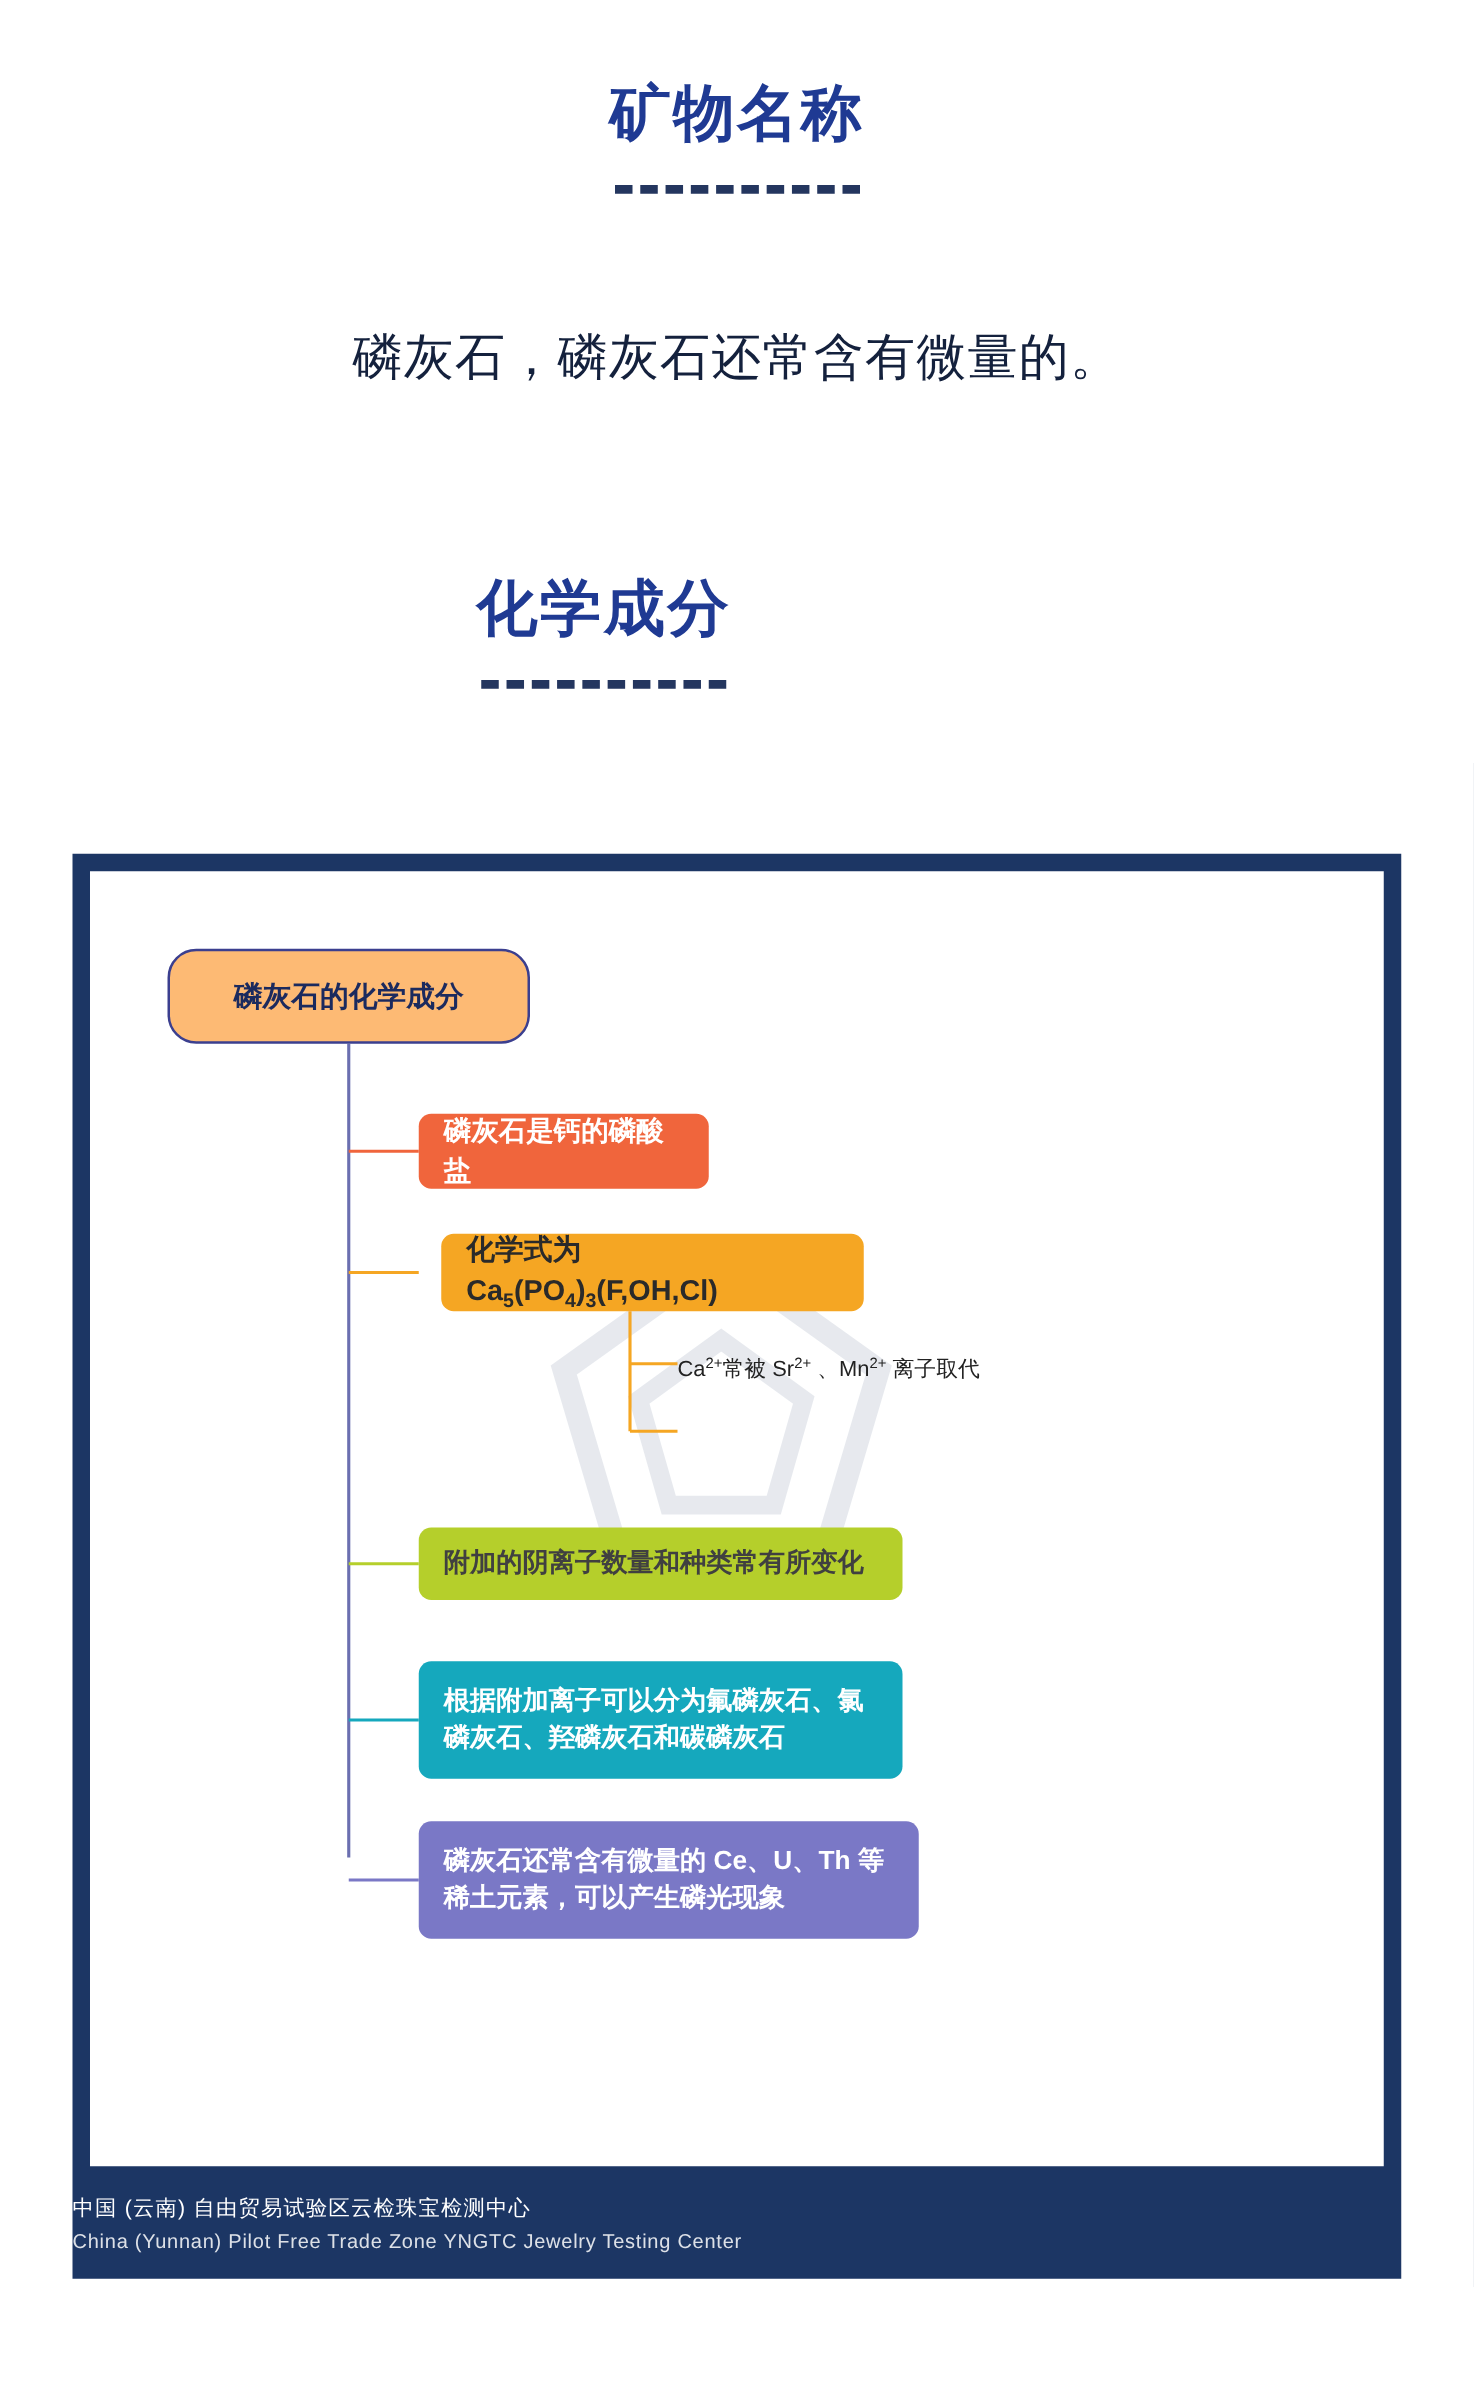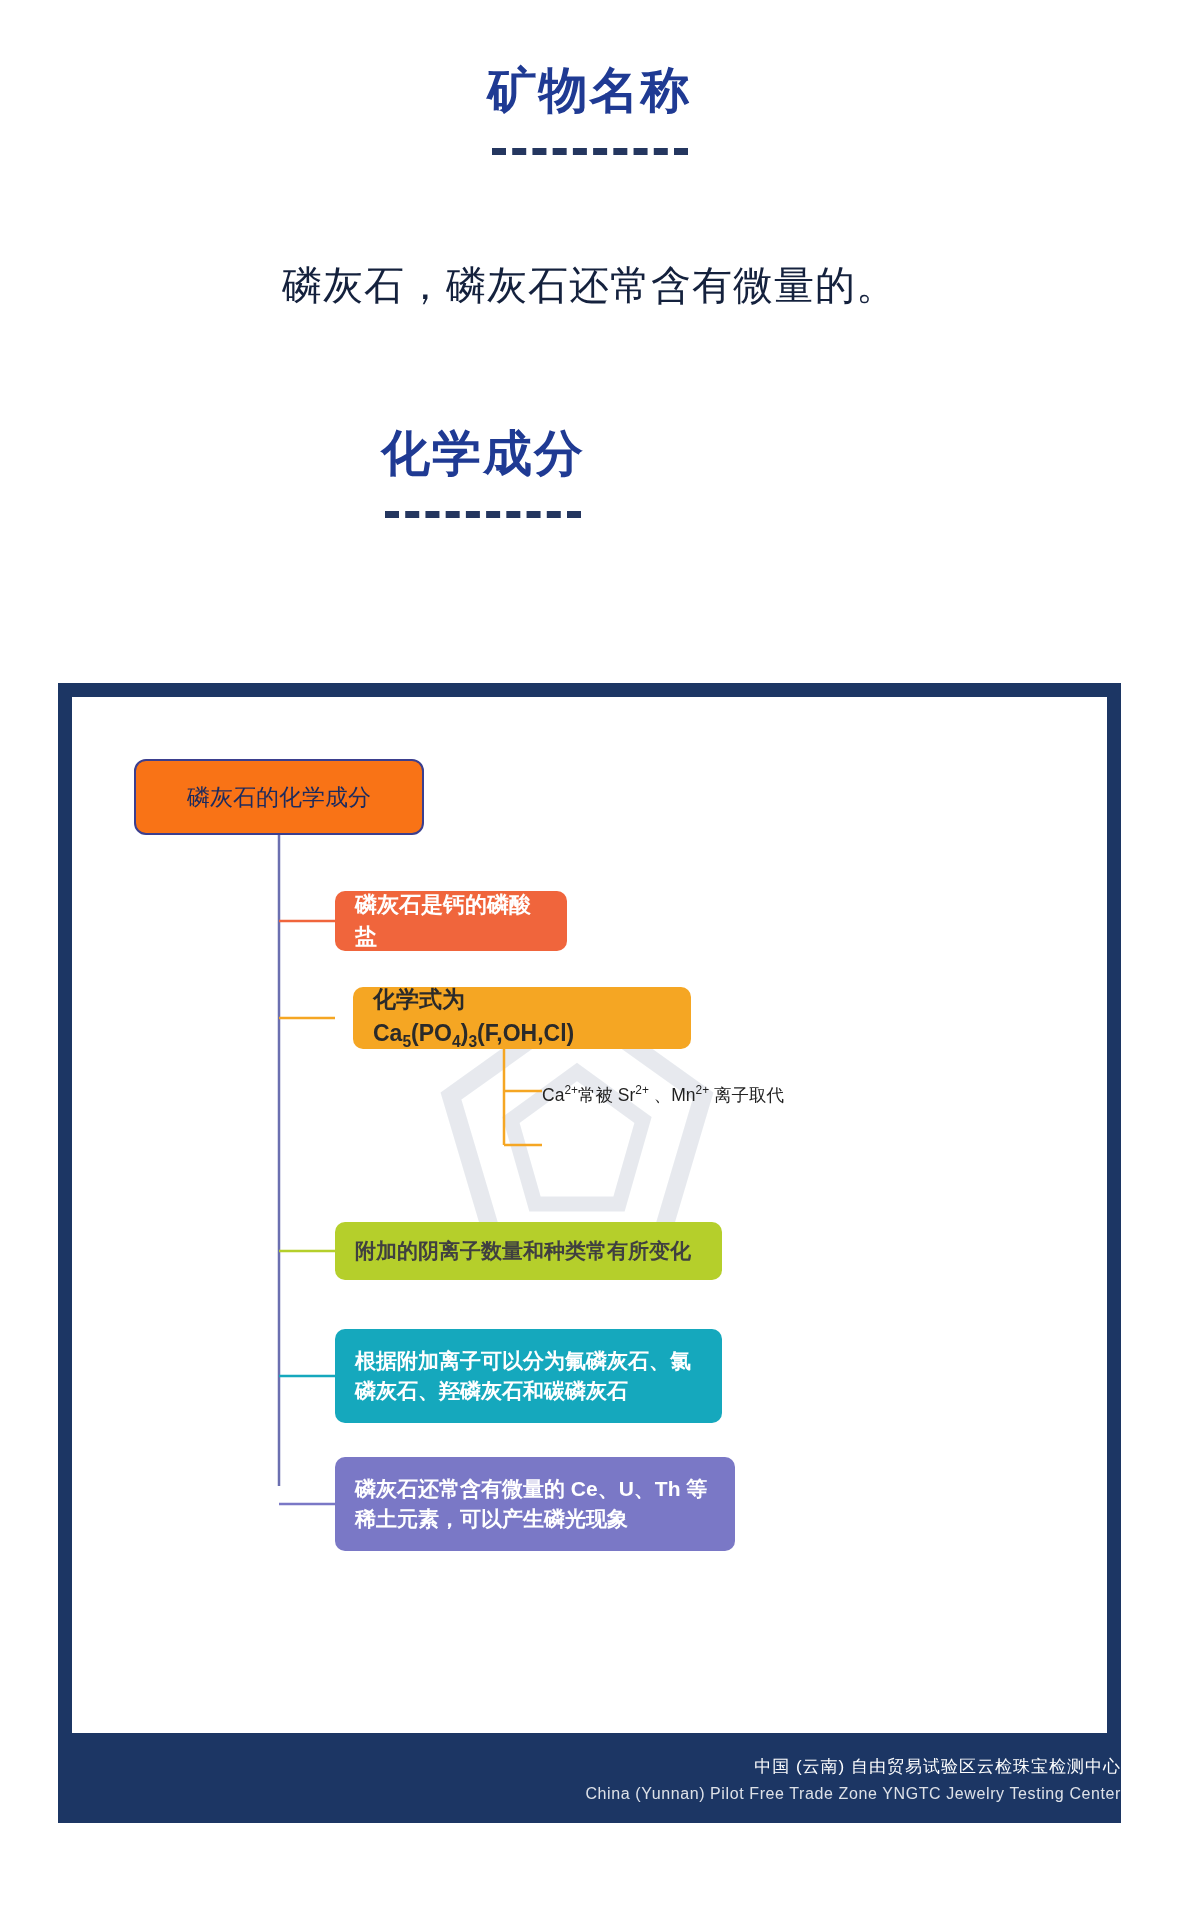--- a/index.html
+++ b/index.html
@@ -31,21 +31,21 @@
     letter-spacing: 2px;
   }
   .title-rule {
     width: 196px;
     height: 0;
     margin: 24px auto 0 auto;
     border-top: 7px dashed #24365f;
   }
 
   .heading-block-1 { position: absolute; top: 58px; left: 0; width: 1179px; }
-  .heading-block-2 { position: absolute; top: 421px; left: 0; width: 966px; }
+  .heading-block-2 { position: absolute; top: 454px; left: 0; width: 966px; }
 
   
   .lead-text {
     position: absolute;
     top: 258px;
     left: 0;
     width: 1179px;
     text-align: center;
     font-family: "Liberation Serif", serif;
     font-size: 40px;
@@ -82,21 +82,21 @@
     opacity: 0.10;
     pointer-events: none;
   }
   .card-footer {
     position: absolute;
     left: 0;
     bottom: 0;
     width: 1063px;
     height: 90px;
     color: #ffffff;
-    text-align: right;
+    text-align: left;
   }
   .card-footer .cn {
     font-size: 17px;
     letter-spacing: 1px;
     padding-top: 22px;
   }
   .card-footer .en {
     font-size: 16px;
     letter-spacing: 0.6px;
     opacity: 0.85;
@@ -104,28 +104,28 @@
   }
 
   
   .root-node {
     position: absolute;
     left: 62px;
     top: 62px;
     width: 290px;
     height: 76px;
     border: 2.5px solid #3b3f8f;
-    border-radius: 12px;
+    border-radius: 23px;
     display: flex;
     align-items: center;
     justify-content: center;
     font-size: 23px;
-    font-weight: normal;
+    font-weight: bold;
     color: #1b2a5e;
-    background: #f97316;
+    background: #fdba74;
     box-sizing: border-box;
   }
 
   .branch {
     position: absolute;
     border-radius: 10px;
     box-sizing: border-box;
     display: flex;
     align-items: center;
     padding: 0 20px;

